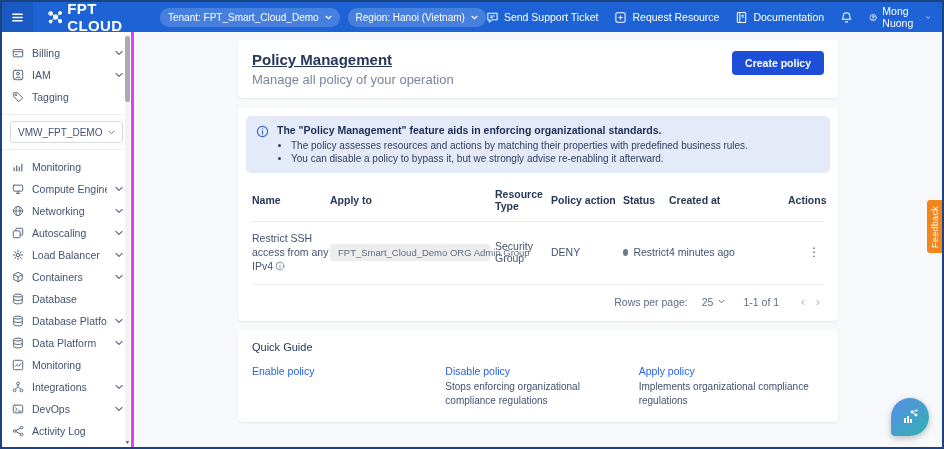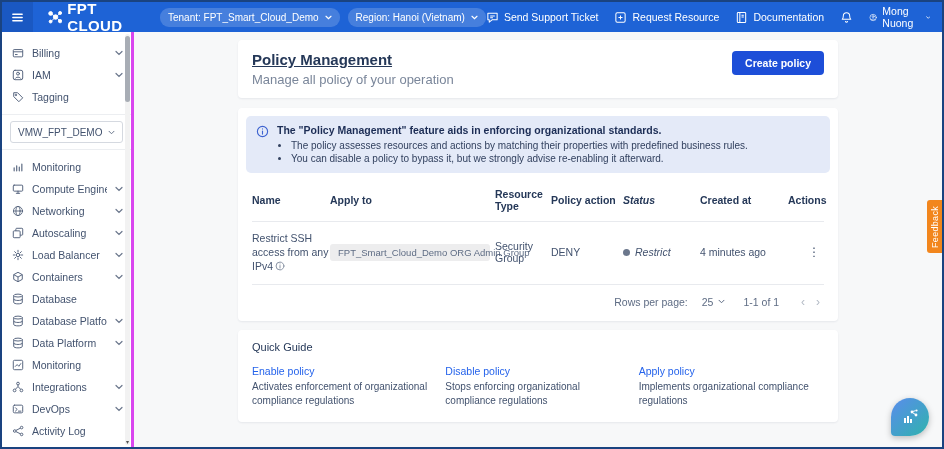--- a/index.html
+++ b/index.html
@@ -54,21 +54,21 @@
   .banner li { font-size:10px; color:#32415f; margin-top:2px; }
 
   .tbl { padding:6px 14px 0 14px; font-size:10.5px; color:#42526e; }
   .tr { display:flex; align-items:flex-start; border-bottom:1px solid #e8eaee; }
   .tr.head { font-weight:bold; color:#253858; padding:9px 0; align-items:center; }
   .tr.rowr { padding:9px 0 10px; align-items:center; }
   .c-name { width:78px; }
   .c-apply { width:165px; }
   .c-res { width:56px; }
   .c-act { width:72px; }
-  .c-status { width:77px;font-style:italic; }
+  .c-status { width:46px; }
   .c-created { width:75px; }
   .c-actions { width:36px; text-align:right; margin-left:auto; }
   .name-txt { line-height:1.35; }
   .i-inline { width:10px; height:10px; color:#8993a4; vertical-align:-1px; margin-left:2px; }
   .chip { display:inline-block; background:#ededee; border-radius:3px; padding:3px 8px; font-size:9.5px; color:#5e6c84; max-width:160px; white-space:nowrap; }
   .status { display:flex; align-items:center; gap:5px; }
   .dot { width:7px; height:7px; border-radius:50%; background:#6b778c; }
   .kebab { color:#42526e; font-size:12px; letter-spacing:0; cursor:pointer; line-height:1; padding:2px 4px; }
   .pager { display:flex; align-items:center; justify-content:flex-end; gap:18px; padding:10px 14px 12px; font-size:10.5px; color:#5e6c84; }
   .rpp { display:flex; align-items:center; gap:14px; }
@@ -408,21 +408,20 @@
               <span class="pg-chev">›</span>
             </span>
           </div>
         </div>
 
         <div class="card guide-card">
           <div class="guide-title">Quick Guide</div>
           <div class="guide-cols">
             <div class="guide-col">
               <div class="guide-link">Enable policy</div>
-              <div class="guide-desc">Activates enforcement of organizational compliance regulations</div>
             </div>
             <div class="guide-col">
               <div class="guide-link">Disable policy</div>
               <div class="guide-desc">Stops enforcing organizational compliance regulations</div>
             </div>
             <div class="guide-col">
               <div class="guide-link">Apply policy</div>
               <div class="guide-desc">Implements organizational compliance regulations</div>
             </div>
           </div>

